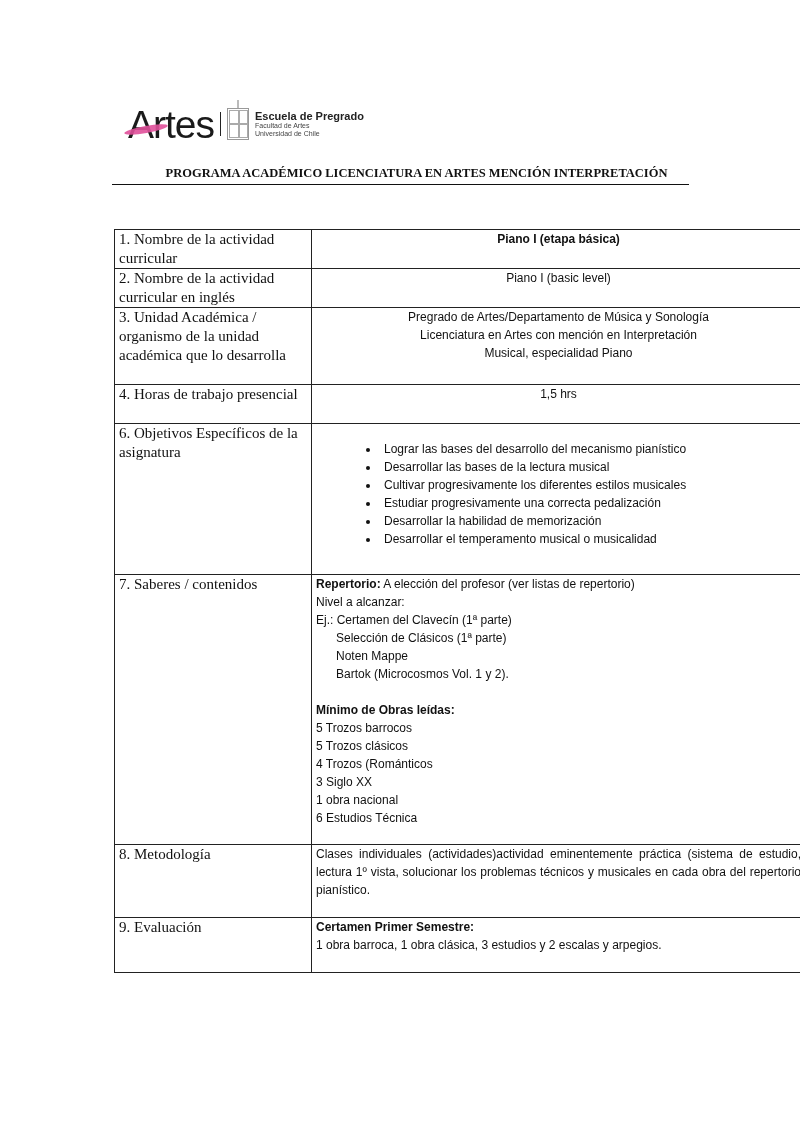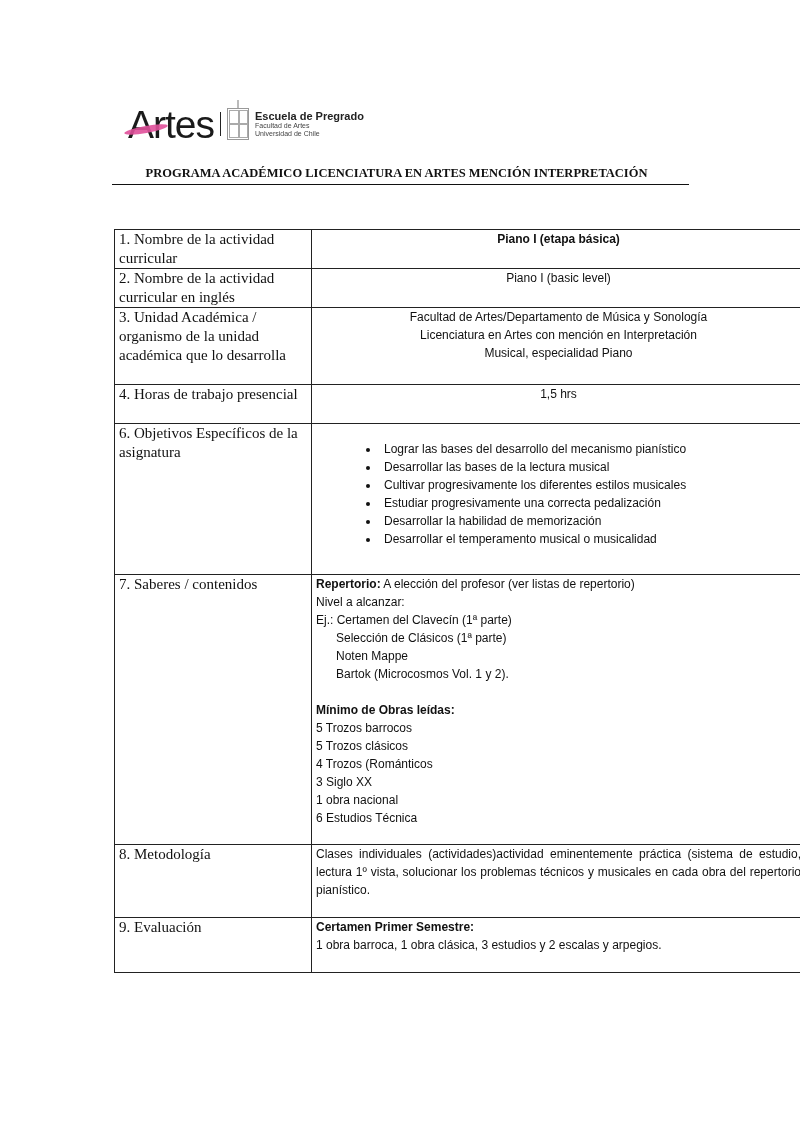--- a/index.html
+++ b/index.html
@@ -10,21 +10,21 @@
   .logo-artes { position: relative; font-family: "Liberation Sans", sans-serif; font-size: 39px; color: #1a1a1a; letter-spacing: -1px; line-height: 1; }
   .logo-swoosh { position: absolute; left: -4px; top: 21px; width: 44px; height: 7px; background: #e0509a; border-radius: 50%; transform: rotate(-10deg); opacity: 0.9; }
   .logo-sep { width: 1px; height: 24px; background: #222; margin: 0 6px 0 6px; }
   .logo-crest { width: 20px; height: 30px; border: 1px solid #999; position: relative; margin-right: 6px; }
   .logo-crest::before { content: ""; position: absolute; left: 9px; top: -9px; width: 2px; height: 8px; background: #bbb; }
   .logo-crest .q { position: absolute; width: 8px; height: 12px; border: 1px solid #aaa; }
   .logo-text { display: flex; flex-direction: column; font-family: "Liberation Sans", sans-serif; color: #222; }
   .logo-text .t1 { font-size: 11px; font-weight: bold; line-height: 12px; }
   .logo-text .t2 { font-size: 7px; line-height: 8px; color: #444; }
 
-  .title { position: absolute; left: 108px; top: 166px; width: 577px; font-family: "Liberation Serif", serif; font-weight: bold; font-size: 12.5px; color: #111; text-align: center; white-space: nowrap; }
+  .title { position: absolute; left: 128px; top: 166px; width: 577px; font-family: "Liberation Serif", serif; font-weight: bold; font-size: 12.5px; color: #111; text-align: center; white-space: nowrap; }
   .title-rule { position: absolute; left: 112px; top: 184px; width: 577px; height: 1px; background: #111; }
 
   table.prog { position: absolute; left: 114px; top: 229px; width: 692px; border-collapse: collapse; table-layout: fixed; }
   table.prog td { border: 1.3px solid #222; vertical-align: top; padding: 0 4px; color: #111; }
   td.lbl { width: 188px; font-family: "Liberation Serif", serif; font-size: 15px; line-height: 19px; padding-top: 2px; }
   td.val { font-family: Liberation Sans, sans-serif; font-size: 12px; line-height: 18px; padding-top: 2px; }
   td.val.center { text-align: center; }
   td.val.just { text-align: justify; }
   .bold { font-weight: bold; }
   ul.bul { margin: 16px; padding-left: 48px; list-style: disc; }
@@ -65,21 +65,21 @@
       <td class="lbl">1. Nombre de la actividad curricular</td>
       <td class="val center bold">Piano I (etapa básica)</td>
     </tr>
     <tr style="height:38px;">
       <td class="lbl">2. Nombre de la actividad curricular en inglés</td>
       <td class="val center">Piano I (basic level)</td>
     </tr>
     <tr style="height:77px;">
       <td class="lbl">3. Unidad Académica / organismo de la unidad académica que lo desarrolla</td>
       <td class="val center">
-        <div>Facultad de Artes/Departamento de Música y Sonología</div>
+        <div>Pregrado de Artes/Departamento de Música y Sonología</div>
         <div>Licenciatura en Artes con mención en Interpretación</div>
         <div>Musical, especialidad Piano</div>
       </td>
     </tr>
     <tr style="height:39px;">
       <td class="lbl">4. Horas de trabajo presencial</td>
       <td class="val center">1,5 hrs</td>
     </tr>
     <tr style="height:151px;">
       <td class="lbl">6. Objetivos Específicos de la asignatura</td>

